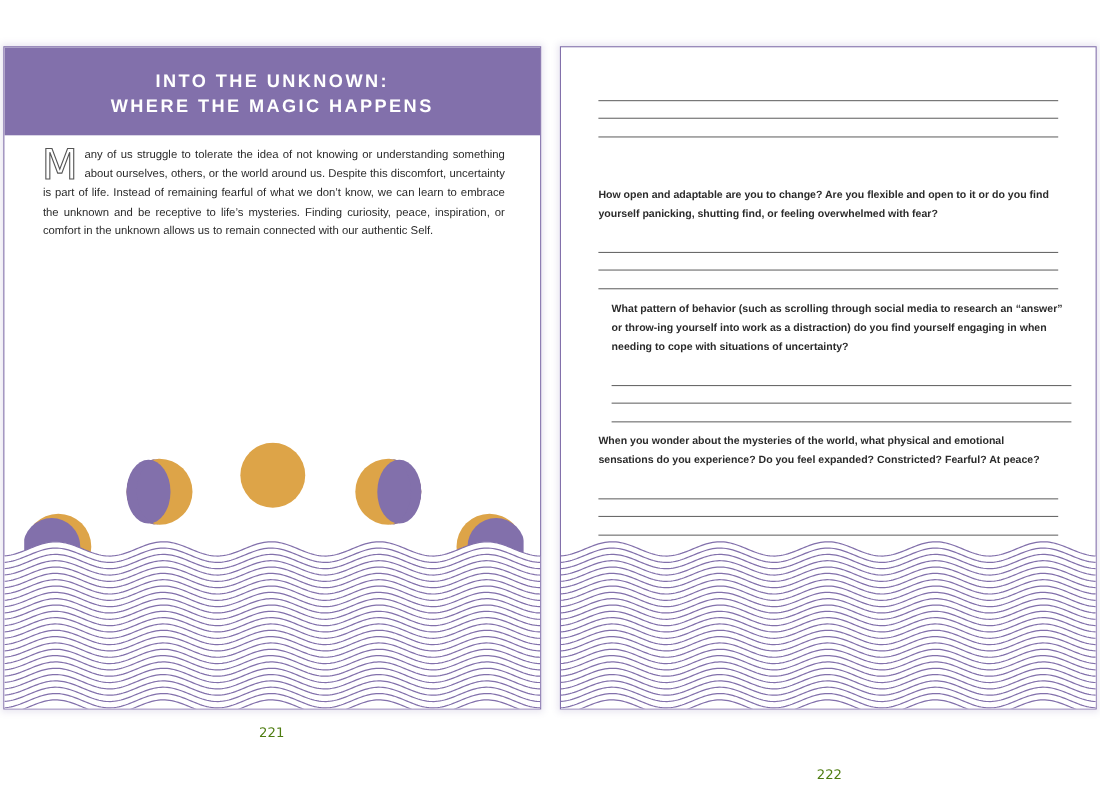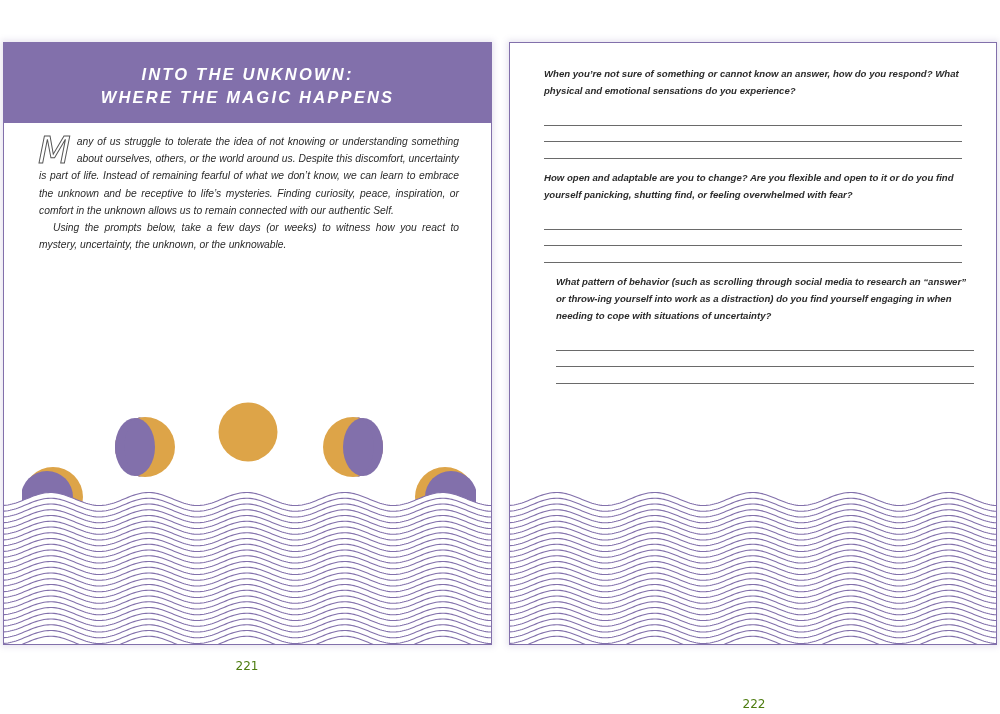--- a/index.html
+++ b/index.html
@@ -5,21 +5,20 @@
   html, body { margin: 0; padding: 0; }
   body {
     width: 1000px; height: 714px; background: #ffffff; position: relative; overflow: hidden;
     font-family: "Liberation Sans", "DejaVu Sans", sans-serif;
   }
   .page {
     position: absolute; top: 42px; height: 603px; background: #fff;
     border: 1.5px solid #8270ab; box-sizing: border-box;
     box-shadow: 0 0 6px 2px rgba(130,112,171,0.18);
     overflow: hidden;
-    font-style: italic;
   }
   #page-left { left: 3px; width: 489px; }
   #page-right { left: 509px; width: 488px; }
 
   .header-band {
     position: absolute; left: 0; top: 0; right: 0; height: 80px;
     background: #8270ab; color: #fff; text-align: center;
   }
   .header-band .title-line {
     display: block; font-weight: bold; font-size: 16.5px; letter-spacing: 2.2px;
@@ -56,21 +55,20 @@
 <div class="page" id="page-left">
   <div class="header-band">
     <div class="title-wrap">
       <span class="title-line">INTO THE UNKNOWN:</span>
       <span class="title-line">WHERE THE MAGIC HAPPENS</span>
     </div>
   </div>
 
   <div class="body-text intro">
     <p><span class="dropcap">M</span><span>any of us struggle to tolerate the idea of not knowing or understanding something about ourselves, others, or the world around us. Despite this discomfort, uncertainty is part of life. Instead of remaining fearful of what we don’t know, we can learn to embrace the unknown and be receptive to life’s mysteries. Finding curiosity, peace, inspiration, or comfort in the unknown allows us to remain connected with our authentic Self.</span></p>
-    <p class="indent">Using the prompts below, take a few days (or weeks) to witness how you react to mystery, uncertainty, the unknown, or the unknowable.</p>
   </div>
 
 
   <svg class="moon" style="left:18px; top:423px;" width="62" height="62" viewBox="0 0 62 62">
     <circle cx="31" cy="31" r="30" fill="#dda448"></circle>
     <circle cx="25" cy="31" r="26" fill="#8270ab"></circle>
   </svg>
   <svg class="moon" style="left:110px; top:373px;" width="62" height="62" viewBox="0 0 62 62">
     <circle cx="31" cy="31" r="30" fill="#dda448"></circle>
     <ellipse cx="21" cy="31" rx="20" ry="29" fill="#8270ab"></ellipse>
@@ -116,21 +114,20 @@
       <path d="M-2.0 141.00 L0.0 140.92 L2.0 140.74 L4.0 140.45 L6.0 140.07 L8.0 139.59 L10.0 139.04 L12.0 138.40 L14.0 137.71 L16.0 136.96 L18.0 136.17 L20.0 135.35 L22.0 134.52 L24.0 133.69 L26.0 132.87 L28.0 132.08 L30.0 131.33 L32.0 130.63 L34.0 129.99 L36.0 129.43 L38.0 128.95 L40.0 128.56 L42.0 128.27 L44.0 128.09 L46.0 128.00 L48.0 128.03 L50.0 128.16 L52.0 128.39 L54.0 128.73 L56.0 129.16 L58.0 129.67 L60.0 130.27 L62.0 130.94 L64.0 131.66 L66.0 132.43 L68.0 133.24 L70.0 134.06 L72.0 134.90 L74.0 135.72 L76.0 136.53 L78.0 137.30 L80.0 138.03 L82.0 138.70 L84.0 139.30 L86.0 139.82 L88.0 140.25 L90.0 140.59 L92.0 140.83 L94.0 140.97 L96.0 141.00 L98.0 140.92 L100.0 140.74 L102.0 140.45 L104.0 140.07 L106.0 139.59 L108.0 139.04 L110.0 138.40 L112.0 137.71 L114.0 136.96 L116.0 136.17 L118.0 135.35 L120.0 134.52 L122.0 133.69 L124.0 132.87 L126.0 132.08 L128.0 131.33 L130.0 130.63 L132.0 129.99 L134.0 129.43 L136.0 128.95 L138.0 128.56 L140.0 128.27 L142.0 128.09 L144.0 128.00 L146.0 128.03 L148.0 128.16 L150.0 128.39 L152.0 128.73 L154.0 129.16 L156.0 129.67 L158.0 130.27 L160.0 130.94 L162.0 131.66 L164.0 132.43 L166.0 133.24 L168.0 134.06 L170.0 134.90 L172.0 135.72 L174.0 136.53 L176.0 137.30 L178.0 138.03 L180.0 138.70 L182.0 139.30 L184.0 139.82 L186.0 140.25 L188.0 140.59 L190.0 140.83 L192.0 140.97 L194.0 141.00 L196.0 140.92 L198.0 140.74 L200.0 140.45 L202.0 140.07 L204.0 139.59 L206.0 139.04 L208.0 138.40 L210.0 137.71 L212.0 136.96 L214.0 136.17 L216.0 135.35 L218.0 134.52 L220.0 133.69 L222.0 132.87 L224.0 132.08 L226.0 131.33 L228.0 130.63 L230.0 129.99 L232.0 129.43 L234.0 128.95 L236.0 128.56 L238.0 128.27 L240.0 128.09 L242.0 128.00 L244.0 128.03 L246.0 128.16 L248.0 128.39 L250.0 128.73 L252.0 129.16 L254.0 129.67 L256.0 130.27 L258.0 130.94 L260.0 131.66 L262.0 132.43 L264.0 133.24 L266.0 134.06 L268.0 134.90 L270.0 135.72 L272.0 136.53 L274.0 137.30 L276.0 138.03 L278.0 138.70 L280.0 139.30 L282.0 139.82 L284.0 140.25 L286.0 140.59 L288.0 140.83 L290.0 140.97 L292.0 141.00 L294.0 140.92 L296.0 140.74 L298.0 140.45 L300.0 140.07 L302.0 139.59 L304.0 139.04 L306.0 138.40 L308.0 137.71 L310.0 136.96 L312.0 136.17 L314.0 135.35 L316.0 134.52 L318.0 133.69 L320.0 132.87 L322.0 132.08 L324.0 131.33 L326.0 130.63 L328.0 129.99 L330.0 129.43 L332.0 128.95 L334.0 128.56 L336.0 128.27 L338.0 128.09 L340.0 128.00 L342.0 128.03 L344.0 128.16 L346.0 128.39 L348.0 128.73 L350.0 129.16 L352.0 129.67 L354.0 130.27 L356.0 130.94 L358.0 131.66 L360.0 132.43 L362.0 133.24 L364.0 134.06 L366.0 134.90 L368.0 135.72 L370.0 136.53 L372.0 137.30 L374.0 138.03 L376.0 138.70 L378.0 139.30 L380.0 139.82 L382.0 140.25 L384.0 140.59 L386.0 140.83 L388.0 140.97 L390.0 141.00 L392.0 140.92 L394.0 140.74 L396.0 140.45 L398.0 140.07 L400.0 139.59 L402.0 139.04 L404.0 138.40 L406.0 137.71 L408.0 136.96 L410.0 136.17 L412.0 135.35 L414.0 134.52 L416.0 133.69 L418.0 132.87 L420.0 132.08 L422.0 131.33 L424.0 130.63 L426.0 129.99 L428.0 129.43 L430.0 128.95 L432.0 128.56 L434.0 128.27 L436.0 128.09 L438.0 128.00 L440.0 128.03 L442.0 128.16 L444.0 128.39 L446.0 128.73 L448.0 129.16 L450.0 129.67 L452.0 130.27 L454.0 130.94 L456.0 131.66 L458.0 132.43 L460.0 133.24 L462.0 134.06 L464.0 134.90 L466.0 135.72 L468.0 136.53 L470.0 137.30 L472.0 138.03 L474.0 138.70 L476.0 139.30 L478.0 139.82 L480.0 140.25 L482.0 140.59 L484.0 140.83 L486.0 140.97 L488.0 141.00 L490.0 140.92 " fill="none" stroke="#8270ab" stroke-width="1.1"></path>
       <path d="M-2.0 146.75 L0.0 146.67 L2.0 146.49 L4.0 146.20 L6.0 145.82 L8.0 145.34 L10.0 144.79 L12.0 144.15 L14.0 143.46 L16.0 142.71 L18.0 141.92 L20.0 141.10 L22.0 140.27 L24.0 139.44 L26.0 138.62 L28.0 137.83 L30.0 137.08 L32.0 136.38 L34.0 135.74 L36.0 135.18 L38.0 134.70 L40.0 134.31 L42.0 134.02 L44.0 133.84 L46.0 133.75 L48.0 133.78 L50.0 133.91 L52.0 134.14 L54.0 134.48 L56.0 134.91 L58.0 135.42 L60.0 136.02 L62.0 136.69 L64.0 137.41 L66.0 138.18 L68.0 138.99 L70.0 139.81 L72.0 140.65 L74.0 141.47 L76.0 142.28 L78.0 143.05 L80.0 143.78 L82.0 144.45 L84.0 145.05 L86.0 145.57 L88.0 146.00 L90.0 146.34 L92.0 146.58 L94.0 146.72 L96.0 146.75 L98.0 146.67 L100.0 146.49 L102.0 146.20 L104.0 145.82 L106.0 145.34 L108.0 144.79 L110.0 144.15 L112.0 143.46 L114.0 142.71 L116.0 141.92 L118.0 141.10 L120.0 140.27 L122.0 139.44 L124.0 138.62 L126.0 137.83 L128.0 137.08 L130.0 136.38 L132.0 135.74 L134.0 135.18 L136.0 134.70 L138.0 134.31 L140.0 134.02 L142.0 133.84 L144.0 133.75 L146.0 133.78 L148.0 133.91 L150.0 134.14 L152.0 134.48 L154.0 134.91 L156.0 135.42 L158.0 136.02 L160.0 136.69 L162.0 137.41 L164.0 138.18 L166.0 138.99 L168.0 139.81 L170.0 140.65 L172.0 141.47 L174.0 142.28 L176.0 143.05 L178.0 143.78 L180.0 144.45 L182.0 145.05 L184.0 145.57 L186.0 146.00 L188.0 146.34 L190.0 146.58 L192.0 146.72 L194.0 146.75 L196.0 146.67 L198.0 146.49 L200.0 146.20 L202.0 145.82 L204.0 145.34 L206.0 144.79 L208.0 144.15 L210.0 143.46 L212.0 142.71 L214.0 141.92 L216.0 141.10 L218.0 140.27 L220.0 139.44 L222.0 138.62 L224.0 137.83 L226.0 137.08 L228.0 136.38 L230.0 135.74 L232.0 135.18 L234.0 134.70 L236.0 134.31 L238.0 134.02 L240.0 133.84 L242.0 133.75 L244.0 133.78 L246.0 133.91 L248.0 134.14 L250.0 134.48 L252.0 134.91 L254.0 135.42 L256.0 136.02 L258.0 136.69 L260.0 137.41 L262.0 138.18 L264.0 138.99 L266.0 139.81 L268.0 140.65 L270.0 141.47 L272.0 142.28 L274.0 143.05 L276.0 143.78 L278.0 144.45 L280.0 145.05 L282.0 145.57 L284.0 146.00 L286.0 146.34 L288.0 146.58 L290.0 146.72 L292.0 146.75 L294.0 146.67 L296.0 146.49 L298.0 146.20 L300.0 145.82 L302.0 145.34 L304.0 144.79 L306.0 144.15 L308.0 143.46 L310.0 142.71 L312.0 141.92 L314.0 141.10 L316.0 140.27 L318.0 139.44 L320.0 138.62 L322.0 137.83 L324.0 137.08 L326.0 136.38 L328.0 135.74 L330.0 135.18 L332.0 134.70 L334.0 134.31 L336.0 134.02 L338.0 133.84 L340.0 133.75 L342.0 133.78 L344.0 133.91 L346.0 134.14 L348.0 134.48 L350.0 134.91 L352.0 135.42 L354.0 136.02 L356.0 136.69 L358.0 137.41 L360.0 138.18 L362.0 138.99 L364.0 139.81 L366.0 140.65 L368.0 141.47 L370.0 142.28 L372.0 143.05 L374.0 143.78 L376.0 144.45 L378.0 145.05 L380.0 145.57 L382.0 146.00 L384.0 146.34 L386.0 146.58 L388.0 146.72 L390.0 146.75 L392.0 146.67 L394.0 146.49 L396.0 146.20 L398.0 145.82 L400.0 145.34 L402.0 144.79 L404.0 144.15 L406.0 143.46 L408.0 142.71 L410.0 141.92 L412.0 141.10 L414.0 140.27 L416.0 139.44 L418.0 138.62 L420.0 137.83 L422.0 137.08 L424.0 136.38 L426.0 135.74 L428.0 135.18 L430.0 134.70 L432.0 134.31 L434.0 134.02 L436.0 133.84 L438.0 133.75 L440.0 133.78 L442.0 133.91 L444.0 134.14 L446.0 134.48 L448.0 134.91 L450.0 135.42 L452.0 136.02 L454.0 136.69 L456.0 137.41 L458.0 138.18 L460.0 138.99 L462.0 139.81 L464.0 140.65 L466.0 141.47 L468.0 142.28 L470.0 143.05 L472.0 143.78 L474.0 144.45 L476.0 145.05 L478.0 145.57 L480.0 146.00 L482.0 146.34 L484.0 146.58 L486.0 146.72 L488.0 146.75 L490.0 146.67 " fill="none" stroke="#8270ab" stroke-width="1.1"></path>
       <path d="M-2.0 152.50 L0.0 152.42 L2.0 152.24 L4.0 151.95 L6.0 151.57 L8.0 151.09 L10.0 150.54 L12.0 149.90 L14.0 149.21 L16.0 148.46 L18.0 147.67 L20.0 146.85 L22.0 146.02 L24.0 145.19 L26.0 144.37 L28.0 143.58 L30.0 142.83 L32.0 142.13 L34.0 141.49 L36.0 140.93 L38.0 140.45 L40.0 140.06 L42.0 139.77 L44.0 139.59 L46.0 139.50 L48.0 139.53 L50.0 139.66 L52.0 139.89 L54.0 140.23 L56.0 140.66 L58.0 141.17 L60.0 141.77 L62.0 142.44 L64.0 143.16 L66.0 143.93 L68.0 144.74 L70.0 145.56 L72.0 146.40 L74.0 147.22 L76.0 148.03 L78.0 148.80 L80.0 149.53 L82.0 150.20 L84.0 150.80 L86.0 151.32 L88.0 151.75 L90.0 152.09 L92.0 152.33 L94.0 152.47 L96.0 152.50 L98.0 152.42 L100.0 152.24 L102.0 151.95 L104.0 151.57 L106.0 151.09 L108.0 150.54 L110.0 149.90 L112.0 149.21 L114.0 148.46 L116.0 147.67 L118.0 146.85 L120.0 146.02 L122.0 145.19 L124.0 144.37 L126.0 143.58 L128.0 142.83 L130.0 142.13 L132.0 141.49 L134.0 140.93 L136.0 140.45 L138.0 140.06 L140.0 139.77 L142.0 139.59 L144.0 139.50 L146.0 139.53 L148.0 139.66 L150.0 139.89 L152.0 140.23 L154.0 140.66 L156.0 141.17 L158.0 141.77 L160.0 142.44 L162.0 143.16 L164.0 143.93 L166.0 144.74 L168.0 145.56 L170.0 146.40 L172.0 147.22 L174.0 148.03 L176.0 148.80 L178.0 149.53 L180.0 150.20 L182.0 150.80 L184.0 151.32 L186.0 151.75 L188.0 152.09 L190.0 152.33 L192.0 152.47 L194.0 152.50 L196.0 152.42 L198.0 152.24 L200.0 151.95 L202.0 151.57 L204.0 151.09 L206.0 150.54 L208.0 149.90 L210.0 149.21 L212.0 148.46 L214.0 147.67 L216.0 146.85 L218.0 146.02 L220.0 145.19 L222.0 144.37 L224.0 143.58 L226.0 142.83 L228.0 142.13 L230.0 141.49 L232.0 140.93 L234.0 140.45 L236.0 140.06 L238.0 139.77 L240.0 139.59 L242.0 139.50 L244.0 139.53 L246.0 139.66 L248.0 139.89 L250.0 140.23 L252.0 140.66 L254.0 141.17 L256.0 141.77 L258.0 142.44 L260.0 143.16 L262.0 143.93 L264.0 144.74 L266.0 145.56 L268.0 146.40 L270.0 147.22 L272.0 148.03 L274.0 148.80 L276.0 149.53 L278.0 150.20 L280.0 150.80 L282.0 151.32 L284.0 151.75 L286.0 152.09 L288.0 152.33 L290.0 152.47 L292.0 152.50 L294.0 152.42 L296.0 152.24 L298.0 151.95 L300.0 151.57 L302.0 151.09 L304.0 150.54 L306.0 149.90 L308.0 149.21 L310.0 148.46 L312.0 147.67 L314.0 146.85 L316.0 146.02 L318.0 145.19 L320.0 144.37 L322.0 143.58 L324.0 142.83 L326.0 142.13 L328.0 141.49 L330.0 140.93 L332.0 140.45 L334.0 140.06 L336.0 139.77 L338.0 139.59 L340.0 139.50 L342.0 139.53 L344.0 139.66 L346.0 139.89 L348.0 140.23 L350.0 140.66 L352.0 141.17 L354.0 141.77 L356.0 142.44 L358.0 143.16 L360.0 143.93 L362.0 144.74 L364.0 145.56 L366.0 146.40 L368.0 147.22 L370.0 148.03 L372.0 148.80 L374.0 149.53 L376.0 150.20 L378.0 150.80 L380.0 151.32 L382.0 151.75 L384.0 152.09 L386.0 152.33 L388.0 152.47 L390.0 152.50 L392.0 152.42 L394.0 152.24 L396.0 151.95 L398.0 151.57 L400.0 151.09 L402.0 150.54 L404.0 149.90 L406.0 149.21 L408.0 148.46 L410.0 147.67 L412.0 146.85 L414.0 146.02 L416.0 145.19 L418.0 144.37 L420.0 143.58 L422.0 142.83 L424.0 142.13 L426.0 141.49 L428.0 140.93 L430.0 140.45 L432.0 140.06 L434.0 139.77 L436.0 139.59 L438.0 139.50 L440.0 139.53 L442.0 139.66 L444.0 139.89 L446.0 140.23 L448.0 140.66 L450.0 141.17 L452.0 141.77 L454.0 142.44 L456.0 143.16 L458.0 143.93 L460.0 144.74 L462.0 145.56 L464.0 146.40 L466.0 147.22 L468.0 148.03 L470.0 148.80 L472.0 149.53 L474.0 150.20 L476.0 150.80 L478.0 151.32 L480.0 151.75 L482.0 152.09 L484.0 152.33 L486.0 152.47 L488.0 152.50 L490.0 152.42 " fill="none" stroke="#8270ab" stroke-width="1.1"></path>
       <path d="M-2.0 158.25 L0.0 158.17 L2.0 157.99 L4.0 157.70 L6.0 157.32 L8.0 156.84 L10.0 156.29 L12.0 155.65 L14.0 154.96 L16.0 154.21 L18.0 153.42 L20.0 152.60 L22.0 151.77 L24.0 150.94 L26.0 150.12 L28.0 149.33 L30.0 148.58 L32.0 147.88 L34.0 147.24 L36.0 146.68 L38.0 146.20 L40.0 145.81 L42.0 145.52 L44.0 145.34 L46.0 145.25 L48.0 145.28 L50.0 145.41 L52.0 145.64 L54.0 145.98 L56.0 146.41 L58.0 146.92 L60.0 147.52 L62.0 148.19 L64.0 148.91 L66.0 149.68 L68.0 150.49 L70.0 151.31 L72.0 152.15 L74.0 152.97 L76.0 153.78 L78.0 154.55 L80.0 155.28 L82.0 155.95 L84.0 156.55 L86.0 157.07 L88.0 157.50 L90.0 157.84 L92.0 158.08 L94.0 158.22 L96.0 158.25 L98.0 158.17 L100.0 157.99 L102.0 157.70 L104.0 157.32 L106.0 156.84 L108.0 156.29 L110.0 155.65 L112.0 154.96 L114.0 154.21 L116.0 153.42 L118.0 152.60 L120.0 151.77 L122.0 150.94 L124.0 150.12 L126.0 149.33 L128.0 148.58 L130.0 147.88 L132.0 147.24 L134.0 146.68 L136.0 146.20 L138.0 145.81 L140.0 145.52 L142.0 145.34 L144.0 145.25 L146.0 145.28 L148.0 145.41 L150.0 145.64 L152.0 145.98 L154.0 146.41 L156.0 146.92 L158.0 147.52 L160.0 148.19 L162.0 148.91 L164.0 149.68 L166.0 150.49 L168.0 151.31 L170.0 152.15 L172.0 152.97 L174.0 153.78 L176.0 154.55 L178.0 155.28 L180.0 155.95 L182.0 156.55 L184.0 157.07 L186.0 157.50 L188.0 157.84 L190.0 158.08 L192.0 158.22 L194.0 158.25 L196.0 158.17 L198.0 157.99 L200.0 157.70 L202.0 157.32 L204.0 156.84 L206.0 156.29 L208.0 155.65 L210.0 154.96 L212.0 154.21 L214.0 153.42 L216.0 152.60 L218.0 151.77 L220.0 150.94 L222.0 150.12 L224.0 149.33 L226.0 148.58 L228.0 147.88 L230.0 147.24 L232.0 146.68 L234.0 146.20 L236.0 145.81 L238.0 145.52 L240.0 145.34 L242.0 145.25 L244.0 145.28 L246.0 145.41 L248.0 145.64 L250.0 145.98 L252.0 146.41 L254.0 146.92 L256.0 147.52 L258.0 148.19 L260.0 148.91 L262.0 149.68 L264.0 150.49 L266.0 151.31 L268.0 152.15 L270.0 152.97 L272.0 153.78 L274.0 154.55 L276.0 155.28 L278.0 155.95 L280.0 156.55 L282.0 157.07 L284.0 157.50 L286.0 157.84 L288.0 158.08 L290.0 158.22 L292.0 158.25 L294.0 158.17 L296.0 157.99 L298.0 157.70 L300.0 157.32 L302.0 156.84 L304.0 156.29 L306.0 155.65 L308.0 154.96 L310.0 154.21 L312.0 153.42 L314.0 152.60 L316.0 151.77 L318.0 150.94 L320.0 150.12 L322.0 149.33 L324.0 148.58 L326.0 147.88 L328.0 147.24 L330.0 146.68 L332.0 146.20 L334.0 145.81 L336.0 145.52 L338.0 145.34 L340.0 145.25 L342.0 145.28 L344.0 145.41 L346.0 145.64 L348.0 145.98 L350.0 146.41 L352.0 146.92 L354.0 147.52 L356.0 148.19 L358.0 148.91 L360.0 149.68 L362.0 150.49 L364.0 151.31 L366.0 152.15 L368.0 152.97 L370.0 153.78 L372.0 154.55 L374.0 155.28 L376.0 155.95 L378.0 156.55 L380.0 157.07 L382.0 157.50 L384.0 157.84 L386.0 158.08 L388.0 158.22 L390.0 158.25 L392.0 158.17 L394.0 157.99 L396.0 157.70 L398.0 157.32 L400.0 156.84 L402.0 156.29 L404.0 155.65 L406.0 154.96 L408.0 154.21 L410.0 153.42 L412.0 152.60 L414.0 151.77 L416.0 150.94 L418.0 150.12 L420.0 149.33 L422.0 148.58 L424.0 147.88 L426.0 147.24 L428.0 146.68 L430.0 146.20 L432.0 145.81 L434.0 145.52 L436.0 145.34 L438.0 145.25 L440.0 145.28 L442.0 145.41 L444.0 145.64 L446.0 145.98 L448.0 146.41 L450.0 146.92 L452.0 147.52 L454.0 148.19 L456.0 148.91 L458.0 149.68 L460.0 150.49 L462.0 151.31 L464.0 152.15 L466.0 152.97 L468.0 153.78 L470.0 154.55 L472.0 155.28 L474.0 155.95 L476.0 156.55 L478.0 157.07 L480.0 157.50 L482.0 157.84 L484.0 158.08 L486.0 158.22 L488.0 158.25 L490.0 158.17 " fill="none" stroke="#8270ab" stroke-width="1.1"></path>
     </svg>
 </div>
 <div class="page-number" style="left:227px;">221</div>
 
 <div class="page" id="page-right">
   <div class="prompt" style="left:34px; top:22px; width:418px;">
-    <p class="q">When you’re not sure of something or cannot know an answer, how do you respond? What physical and emotional sensations do you experience?</p>
     <div class="lines">
       <div class="line"></div>
       <div class="line"></div>
       <div class="line"></div>
     </div>
   </div>
 
   <div class="prompt" style="left:34px; top:126px; width:418px;">
     <p class="q">How open and adaptable are you to change? Are you flexible and open to it or do you find yourself panicking, shutting find, or feeling overwhelmed with fear?</p>
     <div class="lines">
@@ -142,20 +139,28 @@
 
   <div class="prompt" style="left:46px; top:230px; width:418px;">
     <p class="q">What pattern of behavior (such as scrolling through social media to research an “answer” or throw-ing yourself into work as a distraction) do you find yourself engaging in when needing to cope with situations of uncertainty?</p>
     <div class="lines">
       <div class="line"></div>
       <div class="line"></div>
       <div class="line"></div>
     </div>
   </div>
 
+  <div class="prompt" style="left:34px; top:350px; width:418px;">
+    <p class="q">When you wonder about the mysteries of the world, what physical and emotional sensations do you experience? Do you feel expanded? Constricted? Fearful? At peace?</p>
+    <div class="lines">
+      <div class="line"></div>
+      <div class="line"></div>
+      <div class="line"></div>
+    </div>
+  </div>
 
   <svg class="wave-svg" id="waves-right" style="top:448px;" width="488" height="160">
       <path d="M-2.0 14.50 L0.0 14.42 L2.0 14.24 L4.0 13.95 L6.0 13.57 L8.0 13.09 L10.0 12.54 L12.0 11.90 L14.0 11.21 L16.0 10.46 L18.0 9.67 L20.0 8.85 L22.0 8.02 L24.0 7.19 L26.0 6.37 L28.0 5.58 L30.0 4.83 L32.0 4.13 L34.0 3.49 L36.0 2.93 L38.0 2.45 L40.0 2.06 L42.0 1.77 L44.0 1.59 L46.0 1.50 L48.0 1.53 L50.0 1.66 L52.0 1.89 L54.0 2.23 L56.0 2.66 L58.0 3.17 L60.0 3.77 L62.0 4.44 L64.0 5.16 L66.0 5.93 L68.0 6.74 L70.0 7.56 L72.0 8.40 L74.0 9.22 L76.0 10.03 L78.0 10.80 L80.0 11.53 L82.0 12.20 L84.0 12.80 L86.0 13.32 L88.0 13.75 L90.0 14.09 L92.0 14.33 L94.0 14.47 L96.0 14.50 L98.0 14.42 L100.0 14.24 L102.0 13.95 L104.0 13.57 L106.0 13.09 L108.0 12.54 L110.0 11.90 L112.0 11.21 L114.0 10.46 L116.0 9.67 L118.0 8.85 L120.0 8.02 L122.0 7.19 L124.0 6.37 L126.0 5.58 L128.0 4.83 L130.0 4.13 L132.0 3.49 L134.0 2.93 L136.0 2.45 L138.0 2.06 L140.0 1.77 L142.0 1.59 L144.0 1.50 L146.0 1.53 L148.0 1.66 L150.0 1.89 L152.0 2.23 L154.0 2.66 L156.0 3.17 L158.0 3.77 L160.0 4.44 L162.0 5.16 L164.0 5.93 L166.0 6.74 L168.0 7.56 L170.0 8.40 L172.0 9.22 L174.0 10.03 L176.0 10.80 L178.0 11.53 L180.0 12.20 L182.0 12.80 L184.0 13.32 L186.0 13.75 L188.0 14.09 L190.0 14.33 L192.0 14.47 L194.0 14.50 L196.0 14.42 L198.0 14.24 L200.0 13.95 L202.0 13.57 L204.0 13.09 L206.0 12.54 L208.0 11.90 L210.0 11.21 L212.0 10.46 L214.0 9.67 L216.0 8.85 L218.0 8.02 L220.0 7.19 L222.0 6.37 L224.0 5.58 L226.0 4.83 L228.0 4.13 L230.0 3.49 L232.0 2.93 L234.0 2.45 L236.0 2.06 L238.0 1.77 L240.0 1.59 L242.0 1.50 L244.0 1.53 L246.0 1.66 L248.0 1.89 L250.0 2.23 L252.0 2.66 L254.0 3.17 L256.0 3.77 L258.0 4.44 L260.0 5.16 L262.0 5.93 L264.0 6.74 L266.0 7.56 L268.0 8.40 L270.0 9.22 L272.0 10.03 L274.0 10.80 L276.0 11.53 L278.0 12.20 L280.0 12.80 L282.0 13.32 L284.0 13.75 L286.0 14.09 L288.0 14.33 L290.0 14.47 L292.0 14.50 L294.0 14.42 L296.0 14.24 L298.0 13.95 L300.0 13.57 L302.0 13.09 L304.0 12.54 L306.0 11.90 L308.0 11.21 L310.0 10.46 L312.0 9.67 L314.0 8.85 L316.0 8.02 L318.0 7.19 L320.0 6.37 L322.0 5.58 L324.0 4.83 L326.0 4.13 L328.0 3.49 L330.0 2.93 L332.0 2.45 L334.0 2.06 L336.0 1.77 L338.0 1.59 L340.0 1.50 L342.0 1.53 L344.0 1.66 L346.0 1.89 L348.0 2.23 L350.0 2.66 L352.0 3.17 L354.0 3.77 L356.0 4.44 L358.0 5.16 L360.0 5.93 L362.0 6.74 L364.0 7.56 L366.0 8.40 L368.0 9.22 L370.0 10.03 L372.0 10.80 L374.0 11.53 L376.0 12.20 L378.0 12.80 L380.0 13.32 L382.0 13.75 L384.0 14.09 L386.0 14.33 L388.0 14.47 L390.0 14.50 L392.0 14.42 L394.0 14.24 L396.0 13.95 L398.0 13.57 L400.0 13.09 L402.0 12.54 L404.0 11.90 L406.0 11.21 L408.0 10.46 L410.0 9.67 L412.0 8.85 L414.0 8.02 L416.0 7.19 L418.0 6.37 L420.0 5.58 L422.0 4.83 L424.0 4.13 L426.0 3.49 L428.0 2.93 L430.0 2.45 L432.0 2.06 L434.0 1.77 L436.0 1.59 L438.0 1.50 L440.0 1.53 L442.0 1.66 L444.0 1.89 L446.0 2.23 L448.0 2.66 L450.0 3.17 L452.0 3.77 L454.0 4.44 L456.0 5.16 L458.0 5.93 L460.0 6.74 L462.0 7.56 L464.0 8.40 L466.0 9.22 L468.0 10.03 L470.0 10.80 L472.0 11.53 L474.0 12.20 L476.0 12.80 L478.0 13.32 L480.0 13.75 L482.0 14.09 L484.0 14.33 L486.0 14.47 L488.0 14.50 L490.0 14.42 L490 200 L-2 200 Z" fill="#ffffff"></path>
       <path d="M-2.0 14.50 L0.0 14.42 L2.0 14.24 L4.0 13.95 L6.0 13.57 L8.0 13.09 L10.0 12.54 L12.0 11.90 L14.0 11.21 L16.0 10.46 L18.0 9.67 L20.0 8.85 L22.0 8.02 L24.0 7.19 L26.0 6.37 L28.0 5.58 L30.0 4.83 L32.0 4.13 L34.0 3.49 L36.0 2.93 L38.0 2.45 L40.0 2.06 L42.0 1.77 L44.0 1.59 L46.0 1.50 L48.0 1.53 L50.0 1.66 L52.0 1.89 L54.0 2.23 L56.0 2.66 L58.0 3.17 L60.0 3.77 L62.0 4.44 L64.0 5.16 L66.0 5.93 L68.0 6.74 L70.0 7.56 L72.0 8.40 L74.0 9.22 L76.0 10.03 L78.0 10.80 L80.0 11.53 L82.0 12.20 L84.0 12.80 L86.0 13.32 L88.0 13.75 L90.0 14.09 L92.0 14.33 L94.0 14.47 L96.0 14.50 L98.0 14.42 L100.0 14.24 L102.0 13.95 L104.0 13.57 L106.0 13.09 L108.0 12.54 L110.0 11.90 L112.0 11.21 L114.0 10.46 L116.0 9.67 L118.0 8.85 L120.0 8.02 L122.0 7.19 L124.0 6.37 L126.0 5.58 L128.0 4.83 L130.0 4.13 L132.0 3.49 L134.0 2.93 L136.0 2.45 L138.0 2.06 L140.0 1.77 L142.0 1.59 L144.0 1.50 L146.0 1.53 L148.0 1.66 L150.0 1.89 L152.0 2.23 L154.0 2.66 L156.0 3.17 L158.0 3.77 L160.0 4.44 L162.0 5.16 L164.0 5.93 L166.0 6.74 L168.0 7.56 L170.0 8.40 L172.0 9.22 L174.0 10.03 L176.0 10.80 L178.0 11.53 L180.0 12.20 L182.0 12.80 L184.0 13.32 L186.0 13.75 L188.0 14.09 L190.0 14.33 L192.0 14.47 L194.0 14.50 L196.0 14.42 L198.0 14.24 L200.0 13.95 L202.0 13.57 L204.0 13.09 L206.0 12.54 L208.0 11.90 L210.0 11.21 L212.0 10.46 L214.0 9.67 L216.0 8.85 L218.0 8.02 L220.0 7.19 L222.0 6.37 L224.0 5.58 L226.0 4.83 L228.0 4.13 L230.0 3.49 L232.0 2.93 L234.0 2.45 L236.0 2.06 L238.0 1.77 L240.0 1.59 L242.0 1.50 L244.0 1.53 L246.0 1.66 L248.0 1.89 L250.0 2.23 L252.0 2.66 L254.0 3.17 L256.0 3.77 L258.0 4.44 L260.0 5.16 L262.0 5.93 L264.0 6.74 L266.0 7.56 L268.0 8.40 L270.0 9.22 L272.0 10.03 L274.0 10.80 L276.0 11.53 L278.0 12.20 L280.0 12.80 L282.0 13.32 L284.0 13.75 L286.0 14.09 L288.0 14.33 L290.0 14.47 L292.0 14.50 L294.0 14.42 L296.0 14.24 L298.0 13.95 L300.0 13.57 L302.0 13.09 L304.0 12.54 L306.0 11.90 L308.0 11.21 L310.0 10.46 L312.0 9.67 L314.0 8.85 L316.0 8.02 L318.0 7.19 L320.0 6.37 L322.0 5.58 L324.0 4.83 L326.0 4.13 L328.0 3.49 L330.0 2.93 L332.0 2.45 L334.0 2.06 L336.0 1.77 L338.0 1.59 L340.0 1.50 L342.0 1.53 L344.0 1.66 L346.0 1.89 L348.0 2.23 L350.0 2.66 L352.0 3.17 L354.0 3.77 L356.0 4.44 L358.0 5.16 L360.0 5.93 L362.0 6.74 L364.0 7.56 L366.0 8.40 L368.0 9.22 L370.0 10.03 L372.0 10.80 L374.0 11.53 L376.0 12.20 L378.0 12.80 L380.0 13.32 L382.0 13.75 L384.0 14.09 L386.0 14.33 L388.0 14.47 L390.0 14.50 L392.0 14.42 L394.0 14.24 L396.0 13.95 L398.0 13.57 L400.0 13.09 L402.0 12.54 L404.0 11.90 L406.0 11.21 L408.0 10.46 L410.0 9.67 L412.0 8.85 L414.0 8.02 L416.0 7.19 L418.0 6.37 L420.0 5.58 L422.0 4.83 L424.0 4.13 L426.0 3.49 L428.0 2.93 L430.0 2.45 L432.0 2.06 L434.0 1.77 L436.0 1.59 L438.0 1.50 L440.0 1.53 L442.0 1.66 L444.0 1.89 L446.0 2.23 L448.0 2.66 L450.0 3.17 L452.0 3.77 L454.0 4.44 L456.0 5.16 L458.0 5.93 L460.0 6.74 L462.0 7.56 L464.0 8.40 L466.0 9.22 L468.0 10.03 L470.0 10.80 L472.0 11.53 L474.0 12.20 L476.0 12.80 L478.0 13.32 L480.0 13.75 L482.0 14.09 L484.0 14.33 L486.0 14.47 L488.0 14.50 L490.0 14.42 " fill="none" stroke="#8270ab" stroke-width="1.1"></path>
       <path d="M-2.0 20.25 L0.0 20.17 L2.0 19.99 L4.0 19.70 L6.0 19.32 L8.0 18.84 L10.0 18.29 L12.0 17.65 L14.0 16.96 L16.0 16.21 L18.0 15.42 L20.0 14.60 L22.0 13.77 L24.0 12.94 L26.0 12.12 L28.0 11.33 L30.0 10.58 L32.0 9.88 L34.0 9.24 L36.0 8.68 L38.0 8.20 L40.0 7.81 L42.0 7.52 L44.0 7.34 L46.0 7.25 L48.0 7.28 L50.0 7.41 L52.0 7.64 L54.0 7.98 L56.0 8.41 L58.0 8.92 L60.0 9.52 L62.0 10.19 L64.0 10.91 L66.0 11.68 L68.0 12.49 L70.0 13.31 L72.0 14.15 L74.0 14.97 L76.0 15.78 L78.0 16.55 L80.0 17.28 L82.0 17.95 L84.0 18.55 L86.0 19.07 L88.0 19.50 L90.0 19.84 L92.0 20.08 L94.0 20.22 L96.0 20.25 L98.0 20.17 L100.0 19.99 L102.0 19.70 L104.0 19.32 L106.0 18.84 L108.0 18.29 L110.0 17.65 L112.0 16.96 L114.0 16.21 L116.0 15.42 L118.0 14.60 L120.0 13.77 L122.0 12.94 L124.0 12.12 L126.0 11.33 L128.0 10.58 L130.0 9.88 L132.0 9.24 L134.0 8.68 L136.0 8.20 L138.0 7.81 L140.0 7.52 L142.0 7.34 L144.0 7.25 L146.0 7.28 L148.0 7.41 L150.0 7.64 L152.0 7.98 L154.0 8.41 L156.0 8.92 L158.0 9.52 L160.0 10.19 L162.0 10.91 L164.0 11.68 L166.0 12.49 L168.0 13.31 L170.0 14.15 L172.0 14.97 L174.0 15.78 L176.0 16.55 L178.0 17.28 L180.0 17.95 L182.0 18.55 L184.0 19.07 L186.0 19.50 L188.0 19.84 L190.0 20.08 L192.0 20.22 L194.0 20.25 L196.0 20.17 L198.0 19.99 L200.0 19.70 L202.0 19.32 L204.0 18.84 L206.0 18.29 L208.0 17.65 L210.0 16.96 L212.0 16.21 L214.0 15.42 L216.0 14.60 L218.0 13.77 L220.0 12.94 L222.0 12.12 L224.0 11.33 L226.0 10.58 L228.0 9.88 L230.0 9.24 L232.0 8.68 L234.0 8.20 L236.0 7.81 L238.0 7.52 L240.0 7.34 L242.0 7.25 L244.0 7.28 L246.0 7.41 L248.0 7.64 L250.0 7.98 L252.0 8.41 L254.0 8.92 L256.0 9.52 L258.0 10.19 L260.0 10.91 L262.0 11.68 L264.0 12.49 L266.0 13.31 L268.0 14.15 L270.0 14.97 L272.0 15.78 L274.0 16.55 L276.0 17.28 L278.0 17.95 L280.0 18.55 L282.0 19.07 L284.0 19.50 L286.0 19.84 L288.0 20.08 L290.0 20.22 L292.0 20.25 L294.0 20.17 L296.0 19.99 L298.0 19.70 L300.0 19.32 L302.0 18.84 L304.0 18.29 L306.0 17.65 L308.0 16.96 L310.0 16.21 L312.0 15.42 L314.0 14.60 L316.0 13.77 L318.0 12.94 L320.0 12.12 L322.0 11.33 L324.0 10.58 L326.0 9.88 L328.0 9.24 L330.0 8.68 L332.0 8.20 L334.0 7.81 L336.0 7.52 L338.0 7.34 L340.0 7.25 L342.0 7.28 L344.0 7.41 L346.0 7.64 L348.0 7.98 L350.0 8.41 L352.0 8.92 L354.0 9.52 L356.0 10.19 L358.0 10.91 L360.0 11.68 L362.0 12.49 L364.0 13.31 L366.0 14.15 L368.0 14.97 L370.0 15.78 L372.0 16.55 L374.0 17.28 L376.0 17.95 L378.0 18.55 L380.0 19.07 L382.0 19.50 L384.0 19.84 L386.0 20.08 L388.0 20.22 L390.0 20.25 L392.0 20.17 L394.0 19.99 L396.0 19.70 L398.0 19.32 L400.0 18.84 L402.0 18.29 L404.0 17.65 L406.0 16.96 L408.0 16.21 L410.0 15.42 L412.0 14.60 L414.0 13.77 L416.0 12.94 L418.0 12.12 L420.0 11.33 L422.0 10.58 L424.0 9.88 L426.0 9.24 L428.0 8.68 L430.0 8.20 L432.0 7.81 L434.0 7.52 L436.0 7.34 L438.0 7.25 L440.0 7.28 L442.0 7.41 L444.0 7.64 L446.0 7.98 L448.0 8.41 L450.0 8.92 L452.0 9.52 L454.0 10.19 L456.0 10.91 L458.0 11.68 L460.0 12.49 L462.0 13.31 L464.0 14.15 L466.0 14.97 L468.0 15.78 L470.0 16.55 L472.0 17.28 L474.0 17.95 L476.0 18.55 L478.0 19.07 L480.0 19.50 L482.0 19.84 L484.0 20.08 L486.0 20.22 L488.0 20.25 L490.0 20.17 " fill="none" stroke="#8270ab" stroke-width="1.1"></path>
       <path d="M-2.0 26.00 L0.0 25.92 L2.0 25.74 L4.0 25.45 L6.0 25.07 L8.0 24.59 L10.0 24.04 L12.0 23.40 L14.0 22.71 L16.0 21.96 L18.0 21.17 L20.0 20.35 L22.0 19.52 L24.0 18.69 L26.0 17.87 L28.0 17.08 L30.0 16.33 L32.0 15.63 L34.0 14.99 L36.0 14.43 L38.0 13.95 L40.0 13.56 L42.0 13.27 L44.0 13.09 L46.0 13.00 L48.0 13.03 L50.0 13.16 L52.0 13.39 L54.0 13.73 L56.0 14.16 L58.0 14.67 L60.0 15.27 L62.0 15.94 L64.0 16.66 L66.0 17.43 L68.0 18.24 L70.0 19.06 L72.0 19.90 L74.0 20.72 L76.0 21.53 L78.0 22.30 L80.0 23.03 L82.0 23.70 L84.0 24.30 L86.0 24.82 L88.0 25.25 L90.0 25.59 L92.0 25.83 L94.0 25.97 L96.0 26.00 L98.0 25.92 L100.0 25.74 L102.0 25.45 L104.0 25.07 L106.0 24.59 L108.0 24.04 L110.0 23.40 L112.0 22.71 L114.0 21.96 L116.0 21.17 L118.0 20.35 L120.0 19.52 L122.0 18.69 L124.0 17.87 L126.0 17.08 L128.0 16.33 L130.0 15.63 L132.0 14.99 L134.0 14.43 L136.0 13.95 L138.0 13.56 L140.0 13.27 L142.0 13.09 L144.0 13.00 L146.0 13.03 L148.0 13.16 L150.0 13.39 L152.0 13.73 L154.0 14.16 L156.0 14.67 L158.0 15.27 L160.0 15.94 L162.0 16.66 L164.0 17.43 L166.0 18.24 L168.0 19.06 L170.0 19.90 L172.0 20.72 L174.0 21.53 L176.0 22.30 L178.0 23.03 L180.0 23.70 L182.0 24.30 L184.0 24.82 L186.0 25.25 L188.0 25.59 L190.0 25.83 L192.0 25.97 L194.0 26.00 L196.0 25.92 L198.0 25.74 L200.0 25.45 L202.0 25.07 L204.0 24.59 L206.0 24.04 L208.0 23.40 L210.0 22.71 L212.0 21.96 L214.0 21.17 L216.0 20.35 L218.0 19.52 L220.0 18.69 L222.0 17.87 L224.0 17.08 L226.0 16.33 L228.0 15.63 L230.0 14.99 L232.0 14.43 L234.0 13.95 L236.0 13.56 L238.0 13.27 L240.0 13.09 L242.0 13.00 L244.0 13.03 L246.0 13.16 L248.0 13.39 L250.0 13.73 L252.0 14.16 L254.0 14.67 L256.0 15.27 L258.0 15.94 L260.0 16.66 L262.0 17.43 L264.0 18.24 L266.0 19.06 L268.0 19.90 L270.0 20.72 L272.0 21.53 L274.0 22.30 L276.0 23.03 L278.0 23.70 L280.0 24.30 L282.0 24.82 L284.0 25.25 L286.0 25.59 L288.0 25.83 L290.0 25.97 L292.0 26.00 L294.0 25.92 L296.0 25.74 L298.0 25.45 L300.0 25.07 L302.0 24.59 L304.0 24.04 L306.0 23.40 L308.0 22.71 L310.0 21.96 L312.0 21.17 L314.0 20.35 L316.0 19.52 L318.0 18.69 L320.0 17.87 L322.0 17.08 L324.0 16.33 L326.0 15.63 L328.0 14.99 L330.0 14.43 L332.0 13.95 L334.0 13.56 L336.0 13.27 L338.0 13.09 L340.0 13.00 L342.0 13.03 L344.0 13.16 L346.0 13.39 L348.0 13.73 L350.0 14.16 L352.0 14.67 L354.0 15.27 L356.0 15.94 L358.0 16.66 L360.0 17.43 L362.0 18.24 L364.0 19.06 L366.0 19.90 L368.0 20.72 L370.0 21.53 L372.0 22.30 L374.0 23.03 L376.0 23.70 L378.0 24.30 L380.0 24.82 L382.0 25.25 L384.0 25.59 L386.0 25.83 L388.0 25.97 L390.0 26.00 L392.0 25.92 L394.0 25.74 L396.0 25.45 L398.0 25.07 L400.0 24.59 L402.0 24.04 L404.0 23.40 L406.0 22.71 L408.0 21.96 L410.0 21.17 L412.0 20.35 L414.0 19.52 L416.0 18.69 L418.0 17.87 L420.0 17.08 L422.0 16.33 L424.0 15.63 L426.0 14.99 L428.0 14.43 L430.0 13.95 L432.0 13.56 L434.0 13.27 L436.0 13.09 L438.0 13.00 L440.0 13.03 L442.0 13.16 L444.0 13.39 L446.0 13.73 L448.0 14.16 L450.0 14.67 L452.0 15.27 L454.0 15.94 L456.0 16.66 L458.0 17.43 L460.0 18.24 L462.0 19.06 L464.0 19.90 L466.0 20.72 L468.0 21.53 L470.0 22.30 L472.0 23.03 L474.0 23.70 L476.0 24.30 L478.0 24.82 L480.0 25.25 L482.0 25.59 L484.0 25.83 L486.0 25.97 L488.0 26.00 L490.0 25.92 " fill="none" stroke="#8270ab" stroke-width="1.1"></path>
       <path d="M-2.0 31.75 L0.0 31.67 L2.0 31.49 L4.0 31.20 L6.0 30.82 L8.0 30.34 L10.0 29.79 L12.0 29.15 L14.0 28.46 L16.0 27.71 L18.0 26.92 L20.0 26.10 L22.0 25.27 L24.0 24.44 L26.0 23.62 L28.0 22.83 L30.0 22.08 L32.0 21.38 L34.0 20.74 L36.0 20.18 L38.0 19.70 L40.0 19.31 L42.0 19.02 L44.0 18.84 L46.0 18.75 L48.0 18.78 L50.0 18.91 L52.0 19.14 L54.0 19.48 L56.0 19.91 L58.0 20.42 L60.0 21.02 L62.0 21.69 L64.0 22.41 L66.0 23.18 L68.0 23.99 L70.0 24.81 L72.0 25.65 L74.0 26.47 L76.0 27.28 L78.0 28.05 L80.0 28.78 L82.0 29.45 L84.0 30.05 L86.0 30.57 L88.0 31.00 L90.0 31.34 L92.0 31.58 L94.0 31.72 L96.0 31.75 L98.0 31.67 L100.0 31.49 L102.0 31.20 L104.0 30.82 L106.0 30.34 L108.0 29.79 L110.0 29.15 L112.0 28.46 L114.0 27.71 L116.0 26.92 L118.0 26.10 L120.0 25.27 L122.0 24.44 L124.0 23.62 L126.0 22.83 L128.0 22.08 L130.0 21.38 L132.0 20.74 L134.0 20.18 L136.0 19.70 L138.0 19.31 L140.0 19.02 L142.0 18.84 L144.0 18.75 L146.0 18.78 L148.0 18.91 L150.0 19.14 L152.0 19.48 L154.0 19.91 L156.0 20.42 L158.0 21.02 L160.0 21.69 L162.0 22.41 L164.0 23.18 L166.0 23.99 L168.0 24.81 L170.0 25.65 L172.0 26.47 L174.0 27.28 L176.0 28.05 L178.0 28.78 L180.0 29.45 L182.0 30.05 L184.0 30.57 L186.0 31.00 L188.0 31.34 L190.0 31.58 L192.0 31.72 L194.0 31.75 L196.0 31.67 L198.0 31.49 L200.0 31.20 L202.0 30.82 L204.0 30.34 L206.0 29.79 L208.0 29.15 L210.0 28.46 L212.0 27.71 L214.0 26.92 L216.0 26.10 L218.0 25.27 L220.0 24.44 L222.0 23.62 L224.0 22.83 L226.0 22.08 L228.0 21.38 L230.0 20.74 L232.0 20.18 L234.0 19.70 L236.0 19.31 L238.0 19.02 L240.0 18.84 L242.0 18.75 L244.0 18.78 L246.0 18.91 L248.0 19.14 L250.0 19.48 L252.0 19.91 L254.0 20.42 L256.0 21.02 L258.0 21.69 L260.0 22.41 L262.0 23.18 L264.0 23.99 L266.0 24.81 L268.0 25.65 L270.0 26.47 L272.0 27.28 L274.0 28.05 L276.0 28.78 L278.0 29.45 L280.0 30.05 L282.0 30.57 L284.0 31.00 L286.0 31.34 L288.0 31.58 L290.0 31.72 L292.0 31.75 L294.0 31.67 L296.0 31.49 L298.0 31.20 L300.0 30.82 L302.0 30.34 L304.0 29.79 L306.0 29.15 L308.0 28.46 L310.0 27.71 L312.0 26.92 L314.0 26.10 L316.0 25.27 L318.0 24.44 L320.0 23.62 L322.0 22.83 L324.0 22.08 L326.0 21.38 L328.0 20.74 L330.0 20.18 L332.0 19.70 L334.0 19.31 L336.0 19.02 L338.0 18.84 L340.0 18.75 L342.0 18.78 L344.0 18.91 L346.0 19.14 L348.0 19.48 L350.0 19.91 L352.0 20.42 L354.0 21.02 L356.0 21.69 L358.0 22.41 L360.0 23.18 L362.0 23.99 L364.0 24.81 L366.0 25.65 L368.0 26.47 L370.0 27.28 L372.0 28.05 L374.0 28.78 L376.0 29.45 L378.0 30.05 L380.0 30.57 L382.0 31.00 L384.0 31.34 L386.0 31.58 L388.0 31.72 L390.0 31.75 L392.0 31.67 L394.0 31.49 L396.0 31.20 L398.0 30.82 L400.0 30.34 L402.0 29.79 L404.0 29.15 L406.0 28.46 L408.0 27.71 L410.0 26.92 L412.0 26.10 L414.0 25.27 L416.0 24.44 L418.0 23.62 L420.0 22.83 L422.0 22.08 L424.0 21.38 L426.0 20.74 L428.0 20.18 L430.0 19.70 L432.0 19.31 L434.0 19.02 L436.0 18.84 L438.0 18.75 L440.0 18.78 L442.0 18.91 L444.0 19.14 L446.0 19.48 L448.0 19.91 L450.0 20.42 L452.0 21.02 L454.0 21.69 L456.0 22.41 L458.0 23.18 L460.0 23.99 L462.0 24.81 L464.0 25.65 L466.0 26.47 L468.0 27.28 L470.0 28.05 L472.0 28.78 L474.0 29.45 L476.0 30.05 L478.0 30.57 L480.0 31.00 L482.0 31.34 L484.0 31.58 L486.0 31.72 L488.0 31.75 L490.0 31.67 " fill="none" stroke="#8270ab" stroke-width="1.1"></path>
       <path d="M-2.0 37.50 L0.0 37.42 L2.0 37.24 L4.0 36.95 L6.0 36.57 L8.0 36.09 L10.0 35.54 L12.0 34.90 L14.0 34.21 L16.0 33.46 L18.0 32.67 L20.0 31.85 L22.0 31.02 L24.0 30.19 L26.0 29.37 L28.0 28.58 L30.0 27.83 L32.0 27.13 L34.0 26.49 L36.0 25.93 L38.0 25.45 L40.0 25.06 L42.0 24.77 L44.0 24.59 L46.0 24.50 L48.0 24.53 L50.0 24.66 L52.0 24.89 L54.0 25.23 L56.0 25.66 L58.0 26.17 L60.0 26.77 L62.0 27.44 L64.0 28.16 L66.0 28.93 L68.0 29.74 L70.0 30.56 L72.0 31.40 L74.0 32.22 L76.0 33.03 L78.0 33.80 L80.0 34.53 L82.0 35.20 L84.0 35.80 L86.0 36.32 L88.0 36.75 L90.0 37.09 L92.0 37.33 L94.0 37.47 L96.0 37.50 L98.0 37.42 L100.0 37.24 L102.0 36.95 L104.0 36.57 L106.0 36.09 L108.0 35.54 L110.0 34.90 L112.0 34.21 L114.0 33.46 L116.0 32.67 L118.0 31.85 L120.0 31.02 L122.0 30.19 L124.0 29.37 L126.0 28.58 L128.0 27.83 L130.0 27.13 L132.0 26.49 L134.0 25.93 L136.0 25.45 L138.0 25.06 L140.0 24.77 L142.0 24.59 L144.0 24.50 L146.0 24.53 L148.0 24.66 L150.0 24.89 L152.0 25.23 L154.0 25.66 L156.0 26.17 L158.0 26.77 L160.0 27.44 L162.0 28.16 L164.0 28.93 L166.0 29.74 L168.0 30.56 L170.0 31.40 L172.0 32.22 L174.0 33.03 L176.0 33.80 L178.0 34.53 L180.0 35.20 L182.0 35.80 L184.0 36.32 L186.0 36.75 L188.0 37.09 L190.0 37.33 L192.0 37.47 L194.0 37.50 L196.0 37.42 L198.0 37.24 L200.0 36.95 L202.0 36.57 L204.0 36.09 L206.0 35.54 L208.0 34.90 L210.0 34.21 L212.0 33.46 L214.0 32.67 L216.0 31.85 L218.0 31.02 L220.0 30.19 L222.0 29.37 L224.0 28.58 L226.0 27.83 L228.0 27.13 L230.0 26.49 L232.0 25.93 L234.0 25.45 L236.0 25.06 L238.0 24.77 L240.0 24.59 L242.0 24.50 L244.0 24.53 L246.0 24.66 L248.0 24.89 L250.0 25.23 L252.0 25.66 L254.0 26.17 L256.0 26.77 L258.0 27.44 L260.0 28.16 L262.0 28.93 L264.0 29.74 L266.0 30.56 L268.0 31.40 L270.0 32.22 L272.0 33.03 L274.0 33.80 L276.0 34.53 L278.0 35.20 L280.0 35.80 L282.0 36.32 L284.0 36.75 L286.0 37.09 L288.0 37.33 L290.0 37.47 L292.0 37.50 L294.0 37.42 L296.0 37.24 L298.0 36.95 L300.0 36.57 L302.0 36.09 L304.0 35.54 L306.0 34.90 L308.0 34.21 L310.0 33.46 L312.0 32.67 L314.0 31.85 L316.0 31.02 L318.0 30.19 L320.0 29.37 L322.0 28.58 L324.0 27.83 L326.0 27.13 L328.0 26.49 L330.0 25.93 L332.0 25.45 L334.0 25.06 L336.0 24.77 L338.0 24.59 L340.0 24.50 L342.0 24.53 L344.0 24.66 L346.0 24.89 L348.0 25.23 L350.0 25.66 L352.0 26.17 L354.0 26.77 L356.0 27.44 L358.0 28.16 L360.0 28.93 L362.0 29.74 L364.0 30.56 L366.0 31.40 L368.0 32.22 L370.0 33.03 L372.0 33.80 L374.0 34.53 L376.0 35.20 L378.0 35.80 L380.0 36.32 L382.0 36.75 L384.0 37.09 L386.0 37.33 L388.0 37.47 L390.0 37.50 L392.0 37.42 L394.0 37.24 L396.0 36.95 L398.0 36.57 L400.0 36.09 L402.0 35.54 L404.0 34.90 L406.0 34.21 L408.0 33.46 L410.0 32.67 L412.0 31.85 L414.0 31.02 L416.0 30.19 L418.0 29.37 L420.0 28.58 L422.0 27.83 L424.0 27.13 L426.0 26.49 L428.0 25.93 L430.0 25.45 L432.0 25.06 L434.0 24.77 L436.0 24.59 L438.0 24.50 L440.0 24.53 L442.0 24.66 L444.0 24.89 L446.0 25.23 L448.0 25.66 L450.0 26.17 L452.0 26.77 L454.0 27.44 L456.0 28.16 L458.0 28.93 L460.0 29.74 L462.0 30.56 L464.0 31.40 L466.0 32.22 L468.0 33.03 L470.0 33.80 L472.0 34.53 L474.0 35.20 L476.0 35.80 L478.0 36.32 L480.0 36.75 L482.0 37.09 L484.0 37.33 L486.0 37.47 L488.0 37.50 L490.0 37.42 " fill="none" stroke="#8270ab" stroke-width="1.1"></path>
       <path d="M-2.0 43.25 L0.0 43.17 L2.0 42.99 L4.0 42.70 L6.0 42.32 L8.0 41.84 L10.0 41.29 L12.0 40.65 L14.0 39.96 L16.0 39.21 L18.0 38.42 L20.0 37.60 L22.0 36.77 L24.0 35.94 L26.0 35.12 L28.0 34.33 L30.0 33.58 L32.0 32.88 L34.0 32.24 L36.0 31.68 L38.0 31.20 L40.0 30.81 L42.0 30.52 L44.0 30.34 L46.0 30.25 L48.0 30.28 L50.0 30.41 L52.0 30.64 L54.0 30.98 L56.0 31.41 L58.0 31.92 L60.0 32.52 L62.0 33.19 L64.0 33.91 L66.0 34.68 L68.0 35.49 L70.0 36.31 L72.0 37.15 L74.0 37.97 L76.0 38.78 L78.0 39.55 L80.0 40.28 L82.0 40.95 L84.0 41.55 L86.0 42.07 L88.0 42.50 L90.0 42.84 L92.0 43.08 L94.0 43.22 L96.0 43.25 L98.0 43.17 L100.0 42.99 L102.0 42.70 L104.0 42.32 L106.0 41.84 L108.0 41.29 L110.0 40.65 L112.0 39.96 L114.0 39.21 L116.0 38.42 L118.0 37.60 L120.0 36.77 L122.0 35.94 L124.0 35.12 L126.0 34.33 L128.0 33.58 L130.0 32.88 L132.0 32.24 L134.0 31.68 L136.0 31.20 L138.0 30.81 L140.0 30.52 L142.0 30.34 L144.0 30.25 L146.0 30.28 L148.0 30.41 L150.0 30.64 L152.0 30.98 L154.0 31.41 L156.0 31.92 L158.0 32.52 L160.0 33.19 L162.0 33.91 L164.0 34.68 L166.0 35.49 L168.0 36.31 L170.0 37.15 L172.0 37.97 L174.0 38.78 L176.0 39.55 L178.0 40.28 L180.0 40.95 L182.0 41.55 L184.0 42.07 L186.0 42.50 L188.0 42.84 L190.0 43.08 L192.0 43.22 L194.0 43.25 L196.0 43.17 L198.0 42.99 L200.0 42.70 L202.0 42.32 L204.0 41.84 L206.0 41.29 L208.0 40.65 L210.0 39.96 L212.0 39.21 L214.0 38.42 L216.0 37.60 L218.0 36.77 L220.0 35.94 L222.0 35.12 L224.0 34.33 L226.0 33.58 L228.0 32.88 L230.0 32.24 L232.0 31.68 L234.0 31.20 L236.0 30.81 L238.0 30.52 L240.0 30.34 L242.0 30.25 L244.0 30.28 L246.0 30.41 L248.0 30.64 L250.0 30.98 L252.0 31.41 L254.0 31.92 L256.0 32.52 L258.0 33.19 L260.0 33.91 L262.0 34.68 L264.0 35.49 L266.0 36.31 L268.0 37.15 L270.0 37.97 L272.0 38.78 L274.0 39.55 L276.0 40.28 L278.0 40.95 L280.0 41.55 L282.0 42.07 L284.0 42.50 L286.0 42.84 L288.0 43.08 L290.0 43.22 L292.0 43.25 L294.0 43.17 L296.0 42.99 L298.0 42.70 L300.0 42.32 L302.0 41.84 L304.0 41.29 L306.0 40.65 L308.0 39.96 L310.0 39.21 L312.0 38.42 L314.0 37.60 L316.0 36.77 L318.0 35.94 L320.0 35.12 L322.0 34.33 L324.0 33.58 L326.0 32.88 L328.0 32.24 L330.0 31.68 L332.0 31.20 L334.0 30.81 L336.0 30.52 L338.0 30.34 L340.0 30.25 L342.0 30.28 L344.0 30.41 L346.0 30.64 L348.0 30.98 L350.0 31.41 L352.0 31.92 L354.0 32.52 L356.0 33.19 L358.0 33.91 L360.0 34.68 L362.0 35.49 L364.0 36.31 L366.0 37.15 L368.0 37.97 L370.0 38.78 L372.0 39.55 L374.0 40.28 L376.0 40.95 L378.0 41.55 L380.0 42.07 L382.0 42.50 L384.0 42.84 L386.0 43.08 L388.0 43.22 L390.0 43.25 L392.0 43.17 L394.0 42.99 L396.0 42.70 L398.0 42.32 L400.0 41.84 L402.0 41.29 L404.0 40.65 L406.0 39.96 L408.0 39.21 L410.0 38.42 L412.0 37.60 L414.0 36.77 L416.0 35.94 L418.0 35.12 L420.0 34.33 L422.0 33.58 L424.0 32.88 L426.0 32.24 L428.0 31.68 L430.0 31.20 L432.0 30.81 L434.0 30.52 L436.0 30.34 L438.0 30.25 L440.0 30.28 L442.0 30.41 L444.0 30.64 L446.0 30.98 L448.0 31.41 L450.0 31.92 L452.0 32.52 L454.0 33.19 L456.0 33.91 L458.0 34.68 L460.0 35.49 L462.0 36.31 L464.0 37.15 L466.0 37.97 L468.0 38.78 L470.0 39.55 L472.0 40.28 L474.0 40.95 L476.0 41.55 L478.0 42.07 L480.0 42.50 L482.0 42.84 L484.0 43.08 L486.0 43.22 L488.0 43.25 L490.0 43.17 " fill="none" stroke="#8270ab" stroke-width="1.1"></path>
       <path d="M-2.0 49.00 L0.0 48.92 L2.0 48.74 L4.0 48.45 L6.0 48.07 L8.0 47.59 L10.0 47.04 L12.0 46.40 L14.0 45.71 L16.0 44.96 L18.0 44.17 L20.0 43.35 L22.0 42.52 L24.0 41.69 L26.0 40.87 L28.0 40.08 L30.0 39.33 L32.0 38.63 L34.0 37.99 L36.0 37.43 L38.0 36.95 L40.0 36.56 L42.0 36.27 L44.0 36.09 L46.0 36.00 L48.0 36.03 L50.0 36.16 L52.0 36.39 L54.0 36.73 L56.0 37.16 L58.0 37.67 L60.0 38.27 L62.0 38.94 L64.0 39.66 L66.0 40.43 L68.0 41.24 L70.0 42.06 L72.0 42.90 L74.0 43.72 L76.0 44.53 L78.0 45.30 L80.0 46.03 L82.0 46.70 L84.0 47.30 L86.0 47.82 L88.0 48.25 L90.0 48.59 L92.0 48.83 L94.0 48.97 L96.0 49.00 L98.0 48.92 L100.0 48.74 L102.0 48.45 L104.0 48.07 L106.0 47.59 L108.0 47.04 L110.0 46.40 L112.0 45.71 L114.0 44.96 L116.0 44.17 L118.0 43.35 L120.0 42.52 L122.0 41.69 L124.0 40.87 L126.0 40.08 L128.0 39.33 L130.0 38.63 L132.0 37.99 L134.0 37.43 L136.0 36.95 L138.0 36.56 L140.0 36.27 L142.0 36.09 L144.0 36.00 L146.0 36.03 L148.0 36.16 L150.0 36.39 L152.0 36.73 L154.0 37.16 L156.0 37.67 L158.0 38.27 L160.0 38.94 L162.0 39.66 L164.0 40.43 L166.0 41.24 L168.0 42.06 L170.0 42.90 L172.0 43.72 L174.0 44.53 L176.0 45.30 L178.0 46.03 L180.0 46.70 L182.0 47.30 L184.0 47.82 L186.0 48.25 L188.0 48.59 L190.0 48.83 L192.0 48.97 L194.0 49.00 L196.0 48.92 L198.0 48.74 L200.0 48.45 L202.0 48.07 L204.0 47.59 L206.0 47.04 L208.0 46.40 L210.0 45.71 L212.0 44.96 L214.0 44.17 L216.0 43.35 L218.0 42.52 L220.0 41.69 L222.0 40.87 L224.0 40.08 L226.0 39.33 L228.0 38.63 L230.0 37.99 L232.0 37.43 L234.0 36.95 L236.0 36.56 L238.0 36.27 L240.0 36.09 L242.0 36.00 L244.0 36.03 L246.0 36.16 L248.0 36.39 L250.0 36.73 L252.0 37.16 L254.0 37.67 L256.0 38.27 L258.0 38.94 L260.0 39.66 L262.0 40.43 L264.0 41.24 L266.0 42.06 L268.0 42.90 L270.0 43.72 L272.0 44.53 L274.0 45.30 L276.0 46.03 L278.0 46.70 L280.0 47.30 L282.0 47.82 L284.0 48.25 L286.0 48.59 L288.0 48.83 L290.0 48.97 L292.0 49.00 L294.0 48.92 L296.0 48.74 L298.0 48.45 L300.0 48.07 L302.0 47.59 L304.0 47.04 L306.0 46.40 L308.0 45.71 L310.0 44.96 L312.0 44.17 L314.0 43.35 L316.0 42.52 L318.0 41.69 L320.0 40.87 L322.0 40.08 L324.0 39.33 L326.0 38.63 L328.0 37.99 L330.0 37.43 L332.0 36.95 L334.0 36.56 L336.0 36.27 L338.0 36.09 L340.0 36.00 L342.0 36.03 L344.0 36.16 L346.0 36.39 L348.0 36.73 L350.0 37.16 L352.0 37.67 L354.0 38.27 L356.0 38.94 L358.0 39.66 L360.0 40.43 L362.0 41.24 L364.0 42.06 L366.0 42.90 L368.0 43.72 L370.0 44.53 L372.0 45.30 L374.0 46.03 L376.0 46.70 L378.0 47.30 L380.0 47.82 L382.0 48.25 L384.0 48.59 L386.0 48.83 L388.0 48.97 L390.0 49.00 L392.0 48.92 L394.0 48.74 L396.0 48.45 L398.0 48.07 L400.0 47.59 L402.0 47.04 L404.0 46.40 L406.0 45.71 L408.0 44.96 L410.0 44.17 L412.0 43.35 L414.0 42.52 L416.0 41.69 L418.0 40.87 L420.0 40.08 L422.0 39.33 L424.0 38.63 L426.0 37.99 L428.0 37.43 L430.0 36.95 L432.0 36.56 L434.0 36.27 L436.0 36.09 L438.0 36.00 L440.0 36.03 L442.0 36.16 L444.0 36.39 L446.0 36.73 L448.0 37.16 L450.0 37.67 L452.0 38.27 L454.0 38.94 L456.0 39.66 L458.0 40.43 L460.0 41.24 L462.0 42.06 L464.0 42.90 L466.0 43.72 L468.0 44.53 L470.0 45.30 L472.0 46.03 L474.0 46.70 L476.0 47.30 L478.0 47.82 L480.0 48.25 L482.0 48.59 L484.0 48.83 L486.0 48.97 L488.0 49.00 L490.0 48.92 " fill="none" stroke="#8270ab" stroke-width="1.1"></path>

